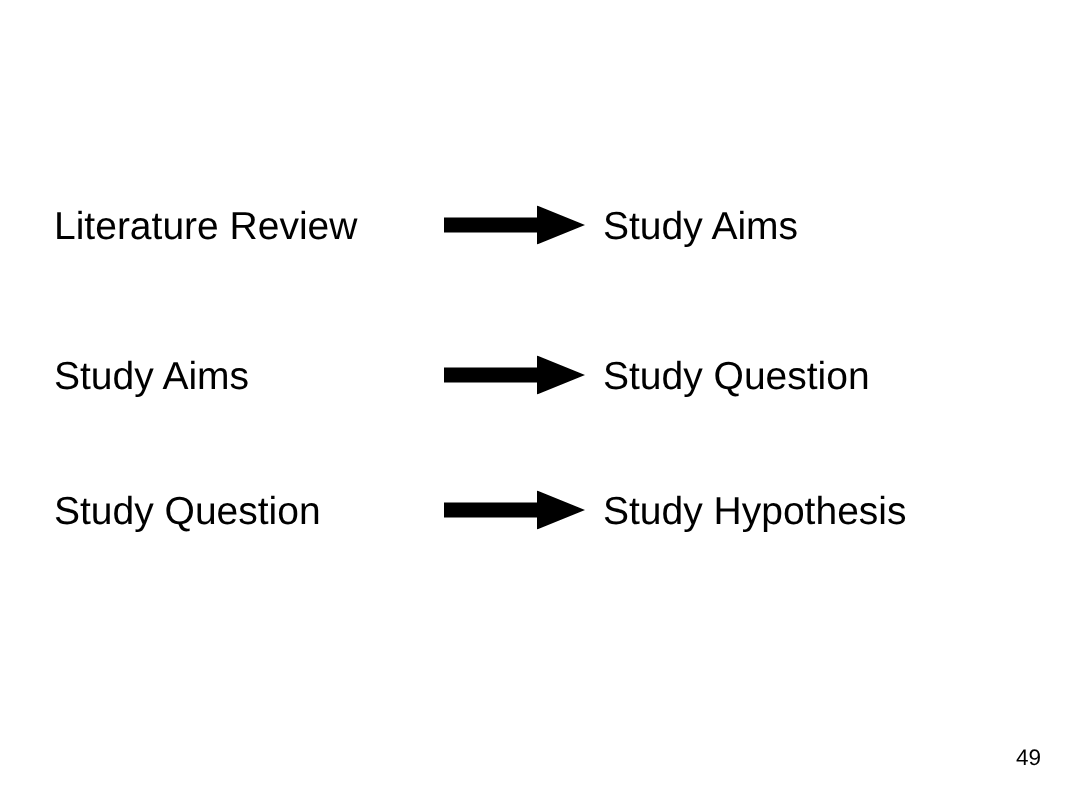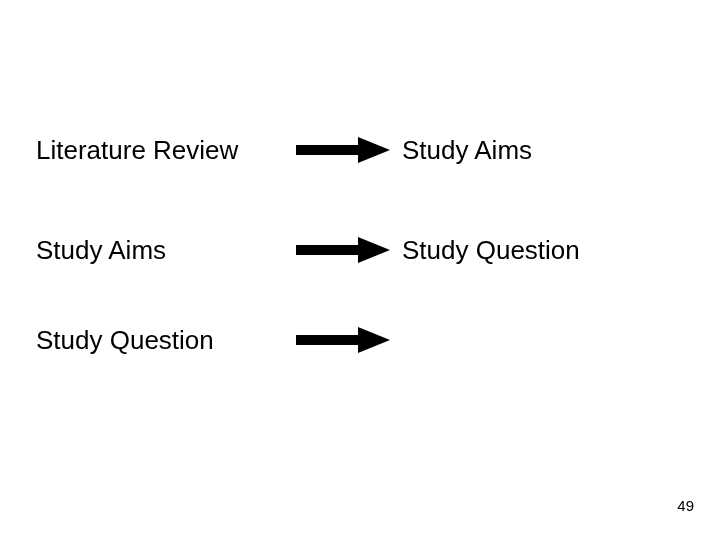--- a/index.html
+++ b/index.html
@@ -96,17 +96,18 @@
     <div class="cell-right">Study Question</div>
   </div>
 
   <div class="flow-row r2">
     <div class="cell-left">Study Question</div>
     <div class="arrow-wrap">
       <svg width="96" height="26" viewBox="0 0 96 26" aria-hidden="true">
         <path d="M0 8 L62 8 L62 0 L94 13 L62 26 L62 18 L0 18 Z" fill="#000000"></path>
       </svg>
     </div>
+    <div class="cell-right">Study Hypothesis</div>
   </div>
 
   <div class="page-number">49</div>
 
 </div>
 
 </body></html>

